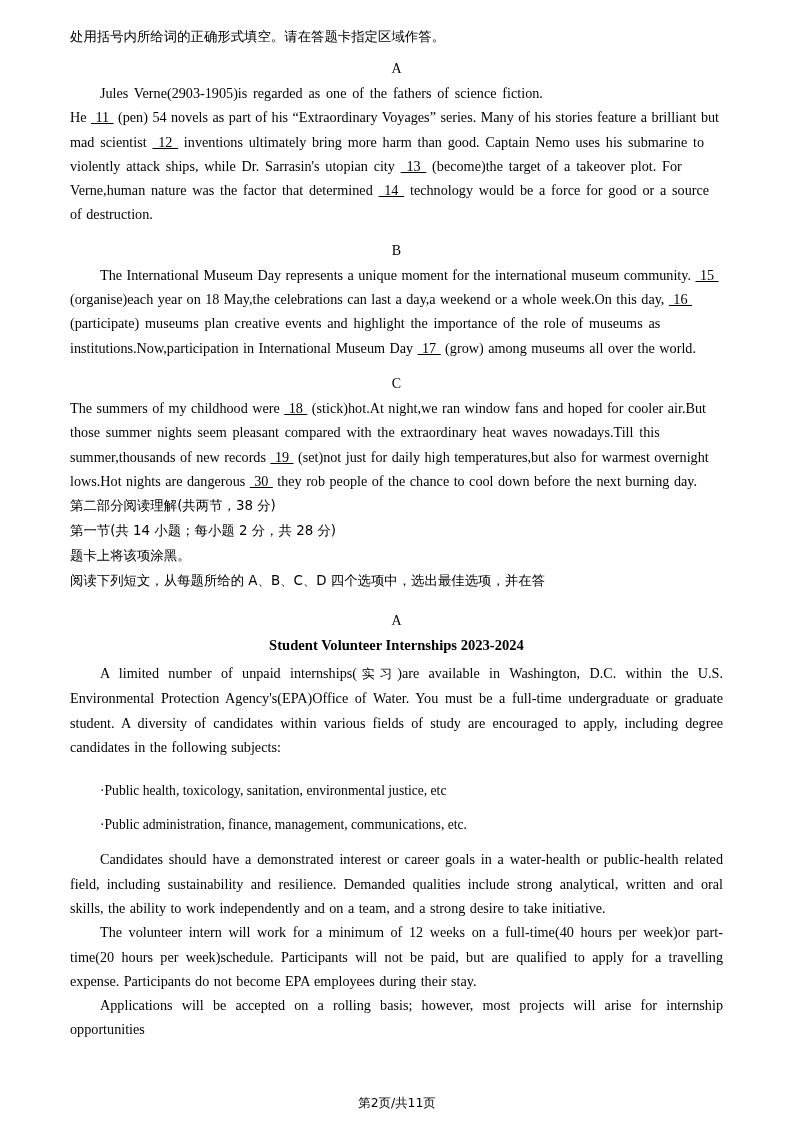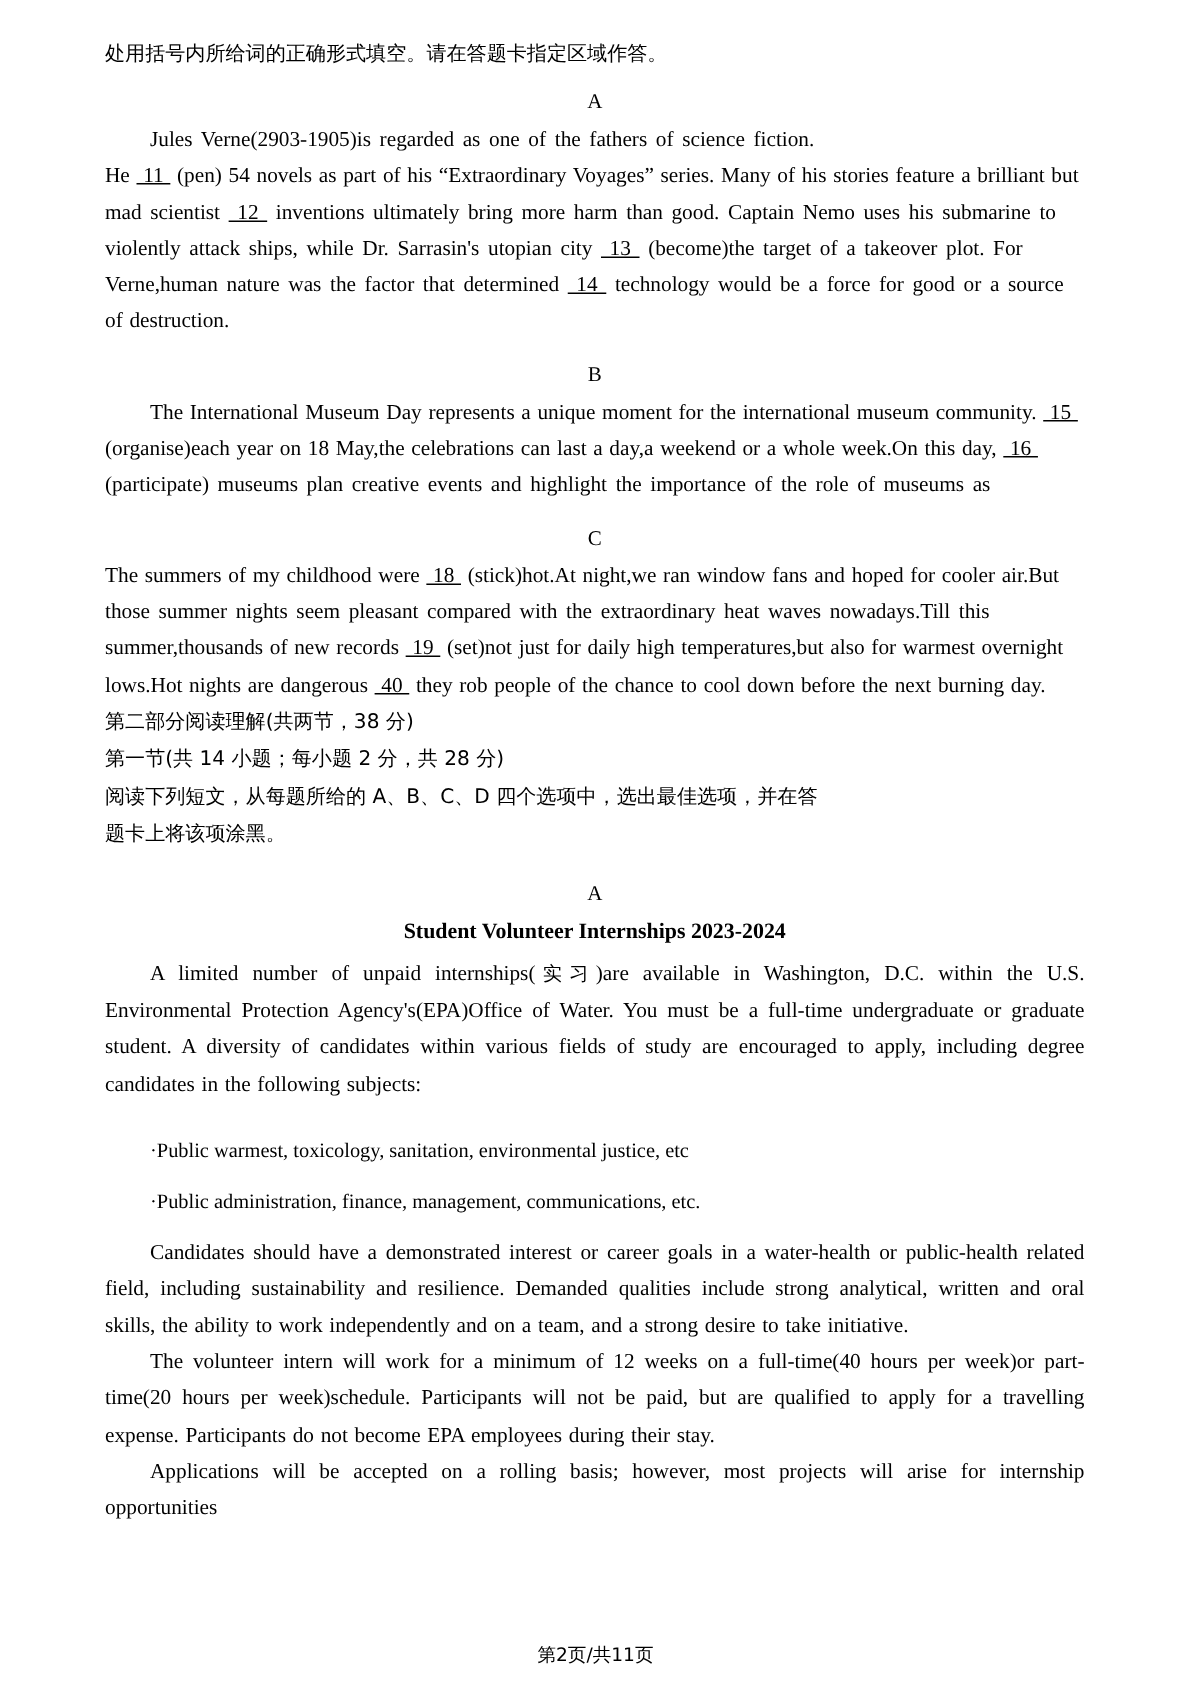--- a/index.html
+++ b/index.html
@@ -102,47 +102,48 @@
   <p class="en en-loose">violently  attack  ships, while  Dr. Sarrasin's   utopian   city  <span class="blank"> 13 </span> (become)the  target of a takeover plot. For</p>
   <p class="en en-loose">Verne,human  nature was  the  factor  that  determined  <span class="blank"> 14 </span> technology would be  a  force  for  good   or  a  source</p>
   <p class="en">of  destruction.</p>
 
   <div class="gap-12"></div>
 
   <p class="sec-letter">B</p>
   <p class="en indent">The International Museum Day represents a unique moment for the international museum community.  <span class="blank"> 15 </span></p>
   <p class="en">(organise)each year  on  18  May,the  celebrations can last a day,a weekend or a whole week.On this day,  <span class="blank"> 16 </span></p>
   <p class="en en-loose">(participate)    museums  plan  creative  events  and  highlight  the  importance  of  the  role  of  museums  as</p>
+  <p class="en">institutions.Now,participation in International Museum Day <span class="blank"> 17 </span> (grow)  among museums all over the world.</p>
 
   <div class="gap-12"></div>
 
   <p class="sec-letter">C</p>
   <p class="en">The  summers  of my  childhood  were  <span class="blank"> 18 </span> (stick)hot.At  night,we  ran window fans and hoped for cooler air.But</p>
   <p class="en en-loose">those  summer  nights  seem  pleasant  compared  with  the  extraordinary  heat  waves  nowadays.Till  this</p>
   <p class="en">summer,thousands  of new  records <span class="blank"> 19 </span> (set)not  just  for  daily  high  temperatures,but also for warmest overnight</p>
-  <p class="en">lows.Hot nights are dangerous  <span class="blank"> 40 </span> they rob people of the  chance to cool down before the next burning day.</p>
+  <p class="en">lows.Hot nights are dangerous  <span class="blank"> 30 </span> they rob people of the  chance to cool down before the next burning day.</p>
 
   <p class="cn-line">第二部分阅读理解(共两节，38 分)</p>
   <p class="cn-line">第一节(共 14 小题；每小题 2 分，共 28 分)</p>
+  <p class="cn-line">题卡上将该项涂黑。</p>
   <p class="cn-line">阅读下列短文，从每题所给的 A、B、C、D 四个选项中，选出最佳选项，并在答</p>
-  <p class="cn-line">题卡上将该项涂黑。</p>
 
   <div class="gap-16"></div>
 
   <p class="sec-letter">A</p>
   <p class="headline">Student Volunteer Internships 2023-2024</p>
 
   <div class="gap-4"></div>
 
   <p class="en indent"><span>A limited number of unpaid internships(</span><span class="zh-gloss">实习</span><span>)are available in Washington, D.C. within the U.S. Environmental Protection Agency's(EPA)Office of Water. You must be a full-time undergraduate or graduate student. A diversity of candidates within various fields of study are encouraged to apply, including degree candidates in the following subjects:</span></p>
 
   <div class="gap-10"></div>
 
   <div class="gap-10"></div>
-  <p class="bullet bullet-2">·Public warmest, toxicology, sanitation, environmental justice, etc</p>
+  <p class="bullet bullet-2">·Public health, toxicology, sanitation, environmental justice, etc</p>
   <div class="gap-10"></div>
   <p class="bullet bullet-2">·Public administration, finance, management, communications, etc.</p>
 
   <div class="gap-10"></div>
 
   <p class="en indent">Candidates should have a demonstrated interest or career goals in a water-health or public-health related field, including  sustainability and resilience. Demanded qualities include strong analytical, written and oral  skills, the ability to work independently and on a team, and a strong desire to take initiative.</p>
   <p class="en indent">The volunteer intern will work for a minimum of 12 weeks on a full-time(40 hours per week)or part-time(20 hours per week)schedule. Participants will not be paid, but are qualified to apply for a travelling expense. Participants do not become EPA employees during their stay.</p>
   <p class="en indent">Applications will be accepted on a rolling basis; however, most projects will arise for internship opportunities</p>
 
 </div>

